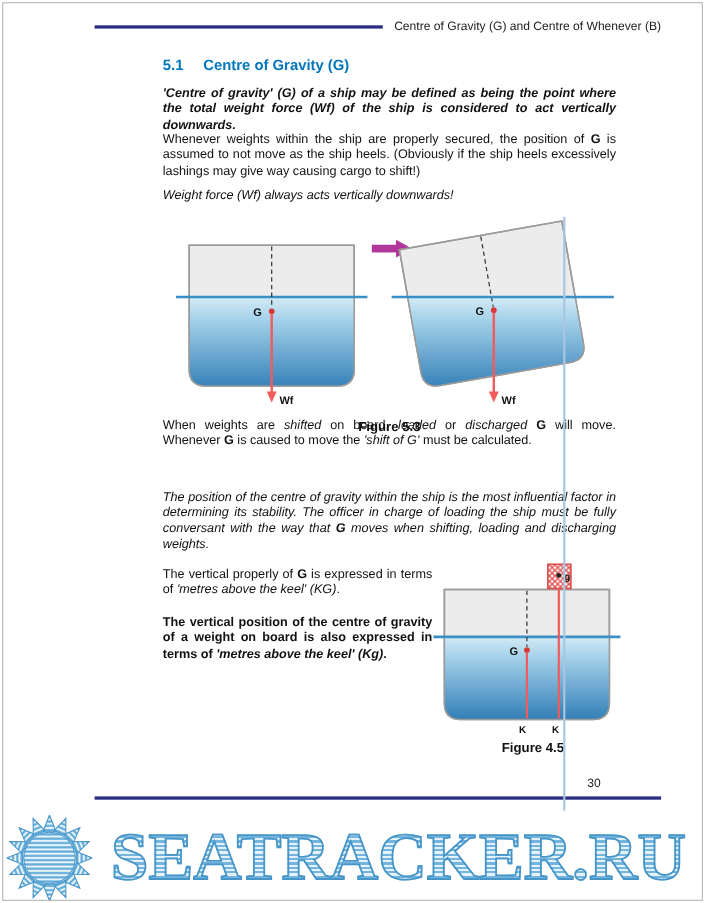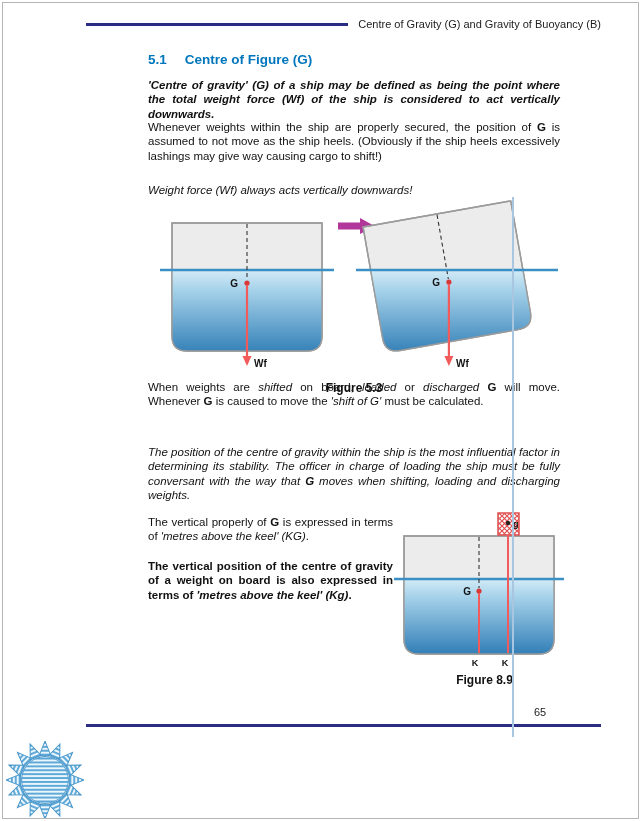--- a/index.html
+++ b/index.html
@@ -14,21 +14,21 @@
   .header-title { font-size:11px; color:#222; white-space:nowrap; }
 
   .section-heading { position:absolute; left:148px; top:52px; display:flex; gap:18px;
                      color:#0076bd; font-weight:bold; font-size:13.5px; }
 
   
   .body { position:absolute; left:148px; width:412px; font-size:11.5px; line-height:14.4px;
           color:#111; text-align:justify; }
   .italic { font-style:italic; }
   .narrow { width:245px; }
-  .p1 { top:78px;font-weight:bold; } .p2 { top:120px; } .p3 { top:183px; }
+  .p1 { top:78px;font-weight:bold; } .p2 { top:120px; } .p3 { top:171px; }
   .p4 { top:380px; } .p5 { top:445px; } .p6 { top:515px; } .p7 { top:559px;font-weight:bold; }
 
   .caption { position:absolute; font-weight:bold; font-size:12px; color:#111; text-align:center; }
   .cap53 { left:148px; width:412px; top:381px; }
   .cap54 { left:392px; width:185px; top:673px; }
 
   .fig53 { position:absolute; left:148px; top:190px; }
   .fig54 { position:absolute; left:392px; top:506px; }
   .figlabel { font-family:"Liberation Sans", sans-serif; font-size:10px; font-weight:bold; fill:#111; }
   .figlabel-sm { font-family:"Liberation Sans", sans-serif; font-size:9px; font-weight:bold; fill:#111; }
@@ -50,26 +50,26 @@
                -webkit-text-stroke:1.6px #4695c8; }
   }
 </style>
 </head>
 <body>
 
 <div class="page-border"></div>
 
 <div class="header">
   <div class="header-rule"></div>
-  <div class="header-title">Centre of Gravity (G) and Gravity of Buoyancy (B)</div>
+  <div class="header-title">Centre of Gravity (G) and Centre of Whenever (B)</div>
 </div>
 
 <div class="section-heading">
   <span>5.1</span>
-  <span>Centre of Figure (G)</span>
+  <span>Centre of Gravity (G)</span>
 </div>
 
 <p class="body italic p1">'Centre of gravity' (G) of a ship may be defined as being the point where the total weight force (Wf) of the ship is considered to act vertically downwards.</p>
 <p class="body p2"><span>Whenever weights within the ship are properly secured, the position of </span><span style="font-weight: bold;">G</span><span> is assumed to not move as the ship heels. (Obviously if the ship heels excessively lashings may give way causing cargo to shift!)</span></p>
 <p class="body italic p3">Weight force (Wf) always acts vertically downwards!</p>
 
 <svg class="fig53" width="432" height="188" viewBox="0 0 432 188">
   <defs>
     <linearGradient id="wg" gradientUnits="userSpaceOnUse" x1="0" y1="78" x2="0" y2="166">
       <stop offset="0" stop-color="#d8edf7"></stop>
@@ -152,25 +152,25 @@
   <text x="121" y="21" class="figlabel-sm">g</text>
 
   <circle cx="87" cy="85" r="2.6" fill="#d83838"></circle>
   <text x="79" y="89" text-anchor="end" class="figlabel">G</text>
 
   <line x1="87" y1="87" x2="87" y2="147" stroke="#f15b5b" stroke-width="2"></line>
   <line x1="116" y1="29" x2="116" y2="147" stroke="#f15b5b" stroke-width="2"></line>
   <text x="83" y="160" text-anchor="middle" class="figlabel-sm">K</text>
   <text x="113" y="160" text-anchor="middle" class="figlabel-sm">K</text>
 </svg>
-<div class="caption cap54">Figure 8.9</div>
+<div class="caption cap54">Figure 4.5</div>
 
 <div class="vline"></div>
 
-<div class="page-num">65</div>
+<div class="page-num">30</div>
 <div class="bottom-rule"></div>
 
 <div class="watermark">
   <svg class="wm-logo" width="78" height="78" viewBox="0 0 80 80">
     <defs>
       <pattern id="ws" width="4" height="4" patternUnits="userSpaceOnUse">
         <rect width="4" height="4" fill="#eaf5fc"></rect>
         <rect y="1" width="4" height="2" fill="#5fa9d8"></rect>
       </pattern>
       <polygon id="ray" points="40,0 34,15 46,15"></polygon>
@@ -188,13 +188,14 @@
       <use href="#ray" transform="rotate(202.5 40 40)"></use>
       <use href="#ray" transform="rotate(225 40 40)"></use>
       <use href="#ray" transform="rotate(247.5 40 40)"></use>
       <use href="#ray" transform="rotate(270 40 40)"></use>
       <use href="#ray" transform="rotate(292.5 40 40)"></use>
       <use href="#ray" transform="rotate(315 40 40)"></use>
       <use href="#ray" transform="rotate(337.5 40 40)"></use>
       <circle cx="40" cy="40" r="24"></circle>
     </g>
   </svg>
+  <div class="wm-text">SEATRACKER.RU</div>
 </div>
 
 </body></html>

